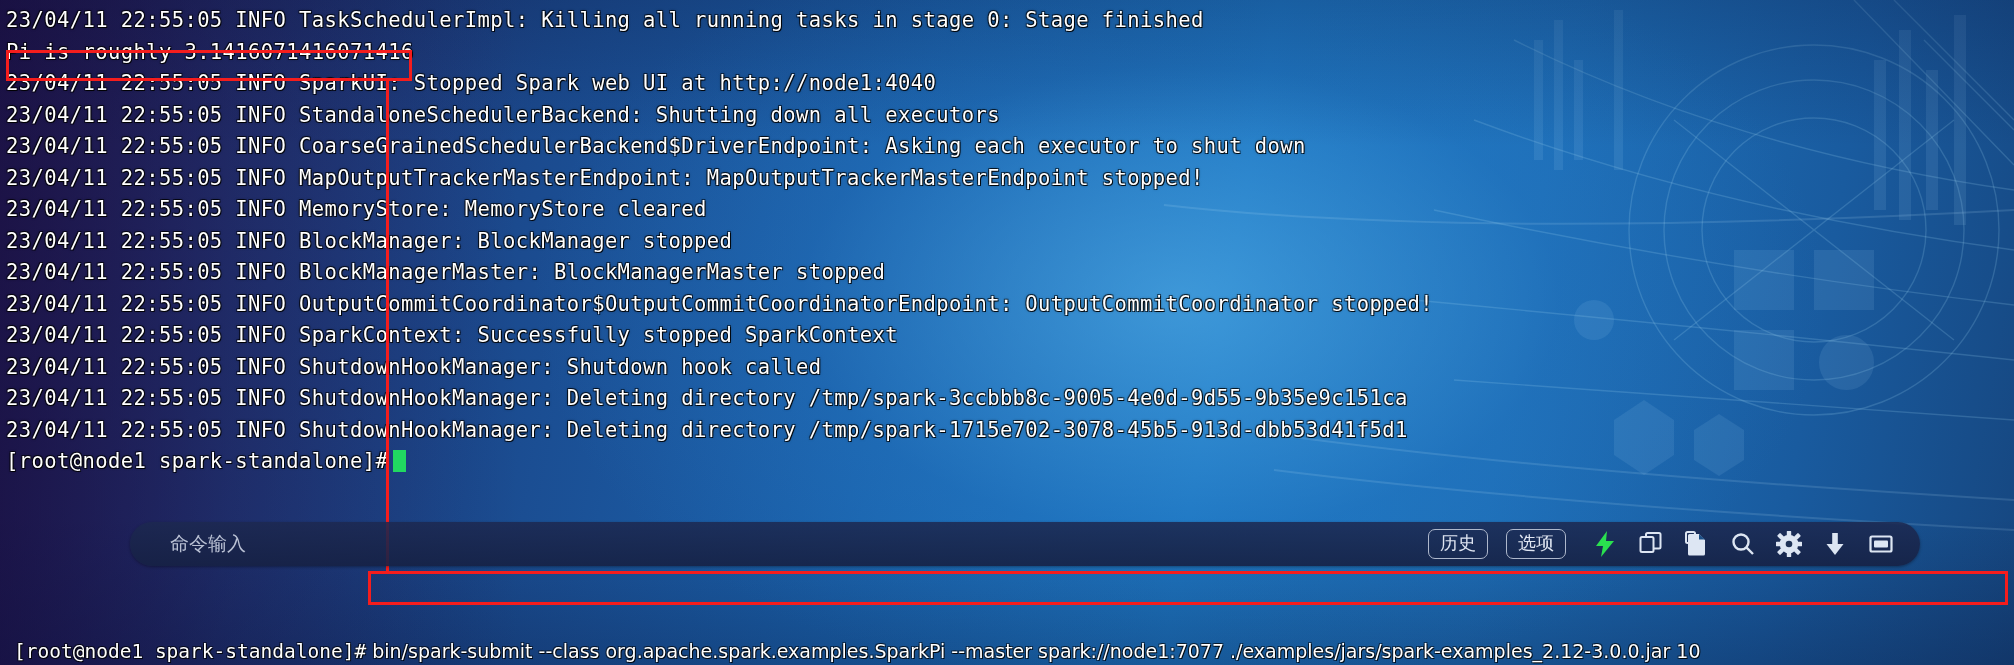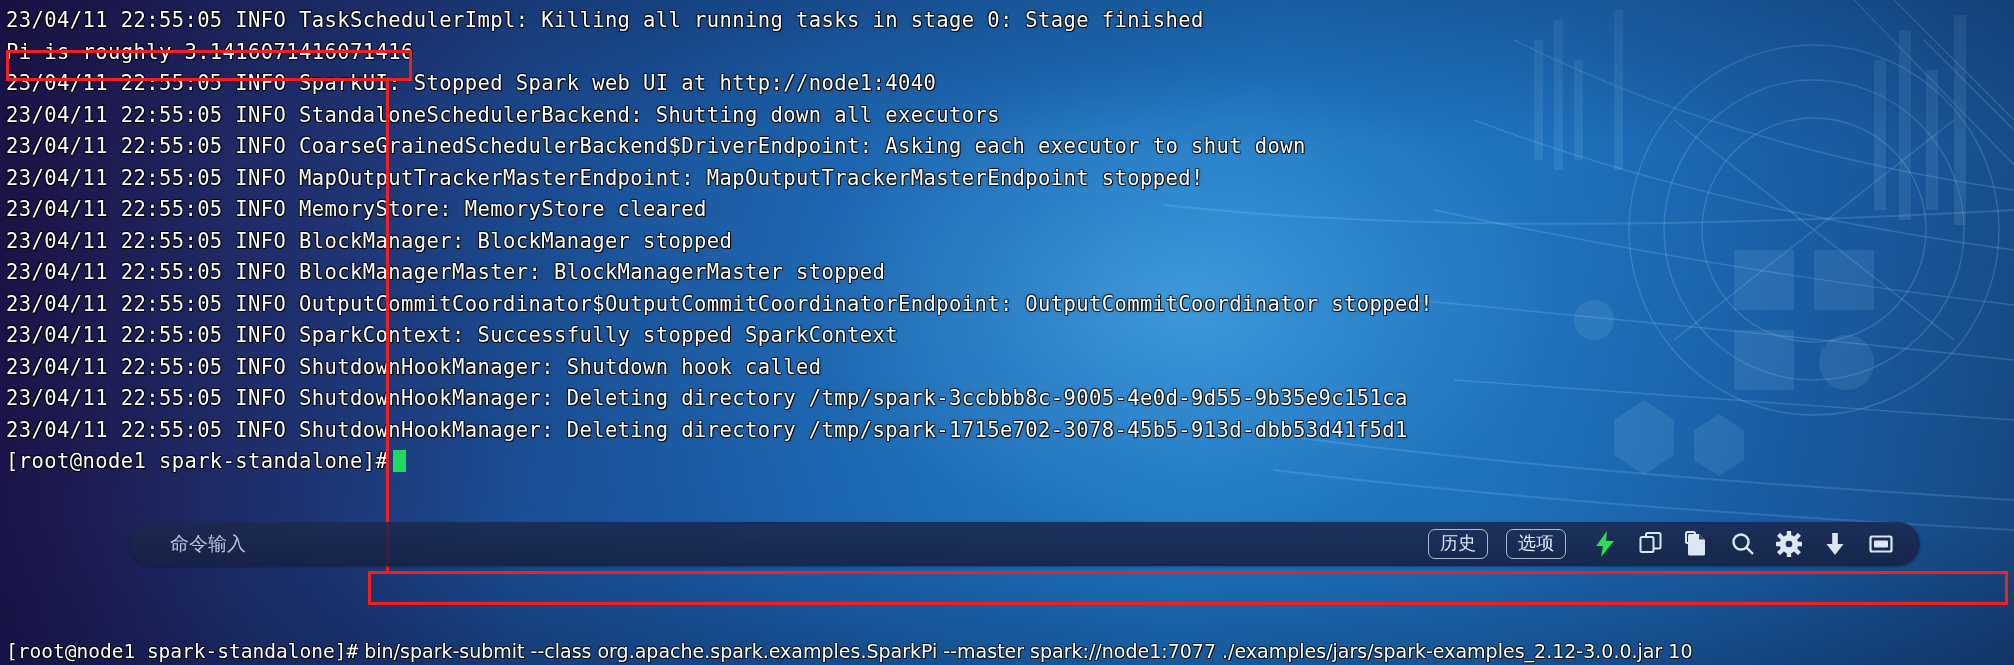--- a/index.html
+++ b/index.html
@@ -124,21 +124,21 @@
     cursor: pointer;
     margin-left: 4px;
   }
   .ic svg { display: block; }
 
   
   .bottom {
     position: absolute;
     left: 0; bottom: 0;
     width: 2014px;
-    padding-left: 6px;
+    padding-left: 14px;
   }
   .bline {
     height: 28px;
     line-height: 28px;
     font-size: 19.5px;
     color: #ffffff;
     white-space: pre;
     font-family: "DejaVu Sans Mono", "Liberation Mono", monospace;
     text-shadow:
        1px 1px 0 rgba(0,0,0,.85),

